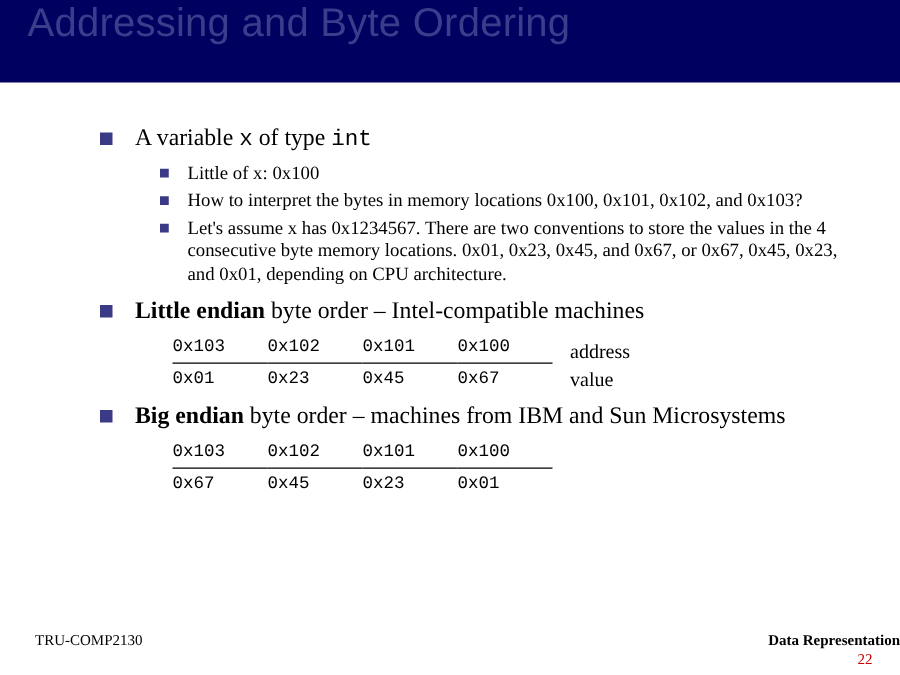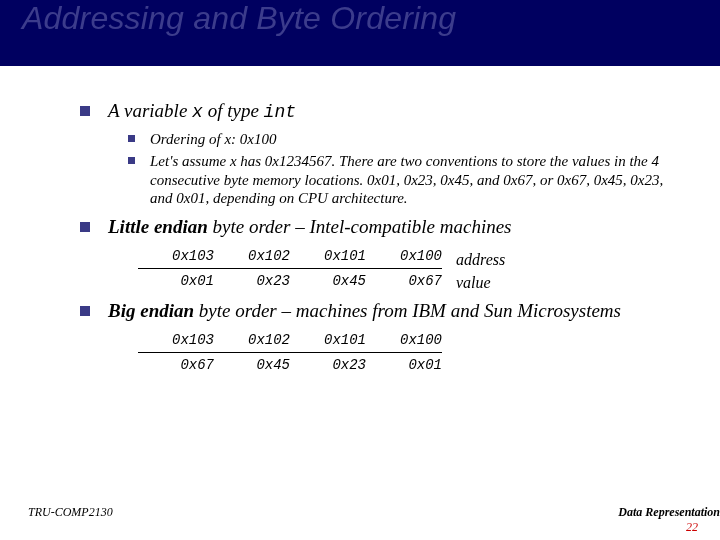--- a/index.html
+++ b/index.html
@@ -17,21 +17,20 @@
     height: 540px;
     font-family: "Times New Roman", Times, serif;
     color: var(--text);
     overflow: hidden;
   }
   .slide {
     width: 720px;
     height: 540px;
     position: relative;
     box-sizing: border-box;
-    font-style: italic;
   }
   .title-bar {
     background: var(--navy);
     height: 66px;
     width: 100%;
     position: relative;
   }
   .title-text {
     position: absolute;
     top: 0px;
@@ -90,21 +89,21 @@
     margin: 4px 0 8px 58px;
     font-family: "Courier New", Courier, monospace;
     font-size: 14px;
   }
   .addr-row, .val-row {
     display: flex;
     align-items: flex-end;
   }
   .cell {
     width: 76px;
-    text-align: right;
+    text-align: left;
     line-height: 1.5;
   }
   .addr-row .cell {
     border-bottom: 1.2px solid #000;
     padding-bottom: 1px;
   }
   .val-row .cell {
     padding-top: 2px;
   }
   .row-label {
@@ -146,21 +145,25 @@
 
   <div class="body">
 
     <div class="lvl1">
       <span class="bullet"></span>
       <span>A variable </span><span class="mono">x</span><span> of type </span><span class="mono">int</span>
 
       <div class="sub-list">
         <div class="lvl2">
           <span class="bullet"></span>
-          <span>Ordering of x: 0x100</span>
+          <span>Little of x: 0x100</span>
+        </div>
+        <div class="lvl2">
+          <span class="bullet"></span>
+          <span>How to interpret the bytes in memory locations 0x100, 0x101, 0x102, and 0x103?</span>
         </div>
         <div class="lvl2">
           <span class="bullet"></span>
           <span>Let's assume x has 0x1234567. There are two conventions to store the values in the 4 consecutive byte memory locations. 0x01, 0x23, 0x45, and 0x67, or 0x67, 0x45, 0x23, and 0x01, depending on CPU architecture.</span>
         </div>
       </div>
     </div>
 
     <div class="lvl1">
       <span class="bullet"></span>

